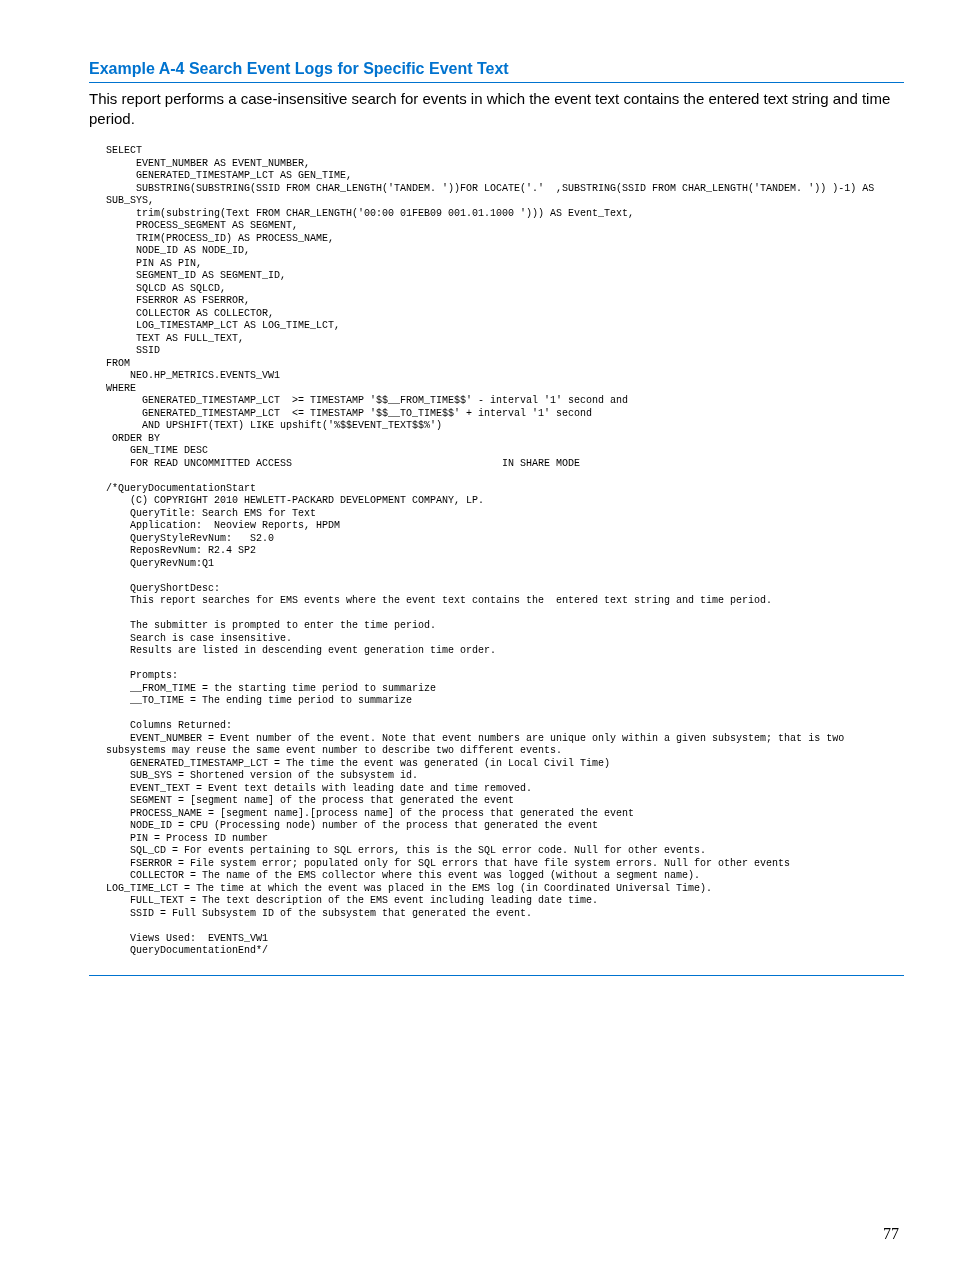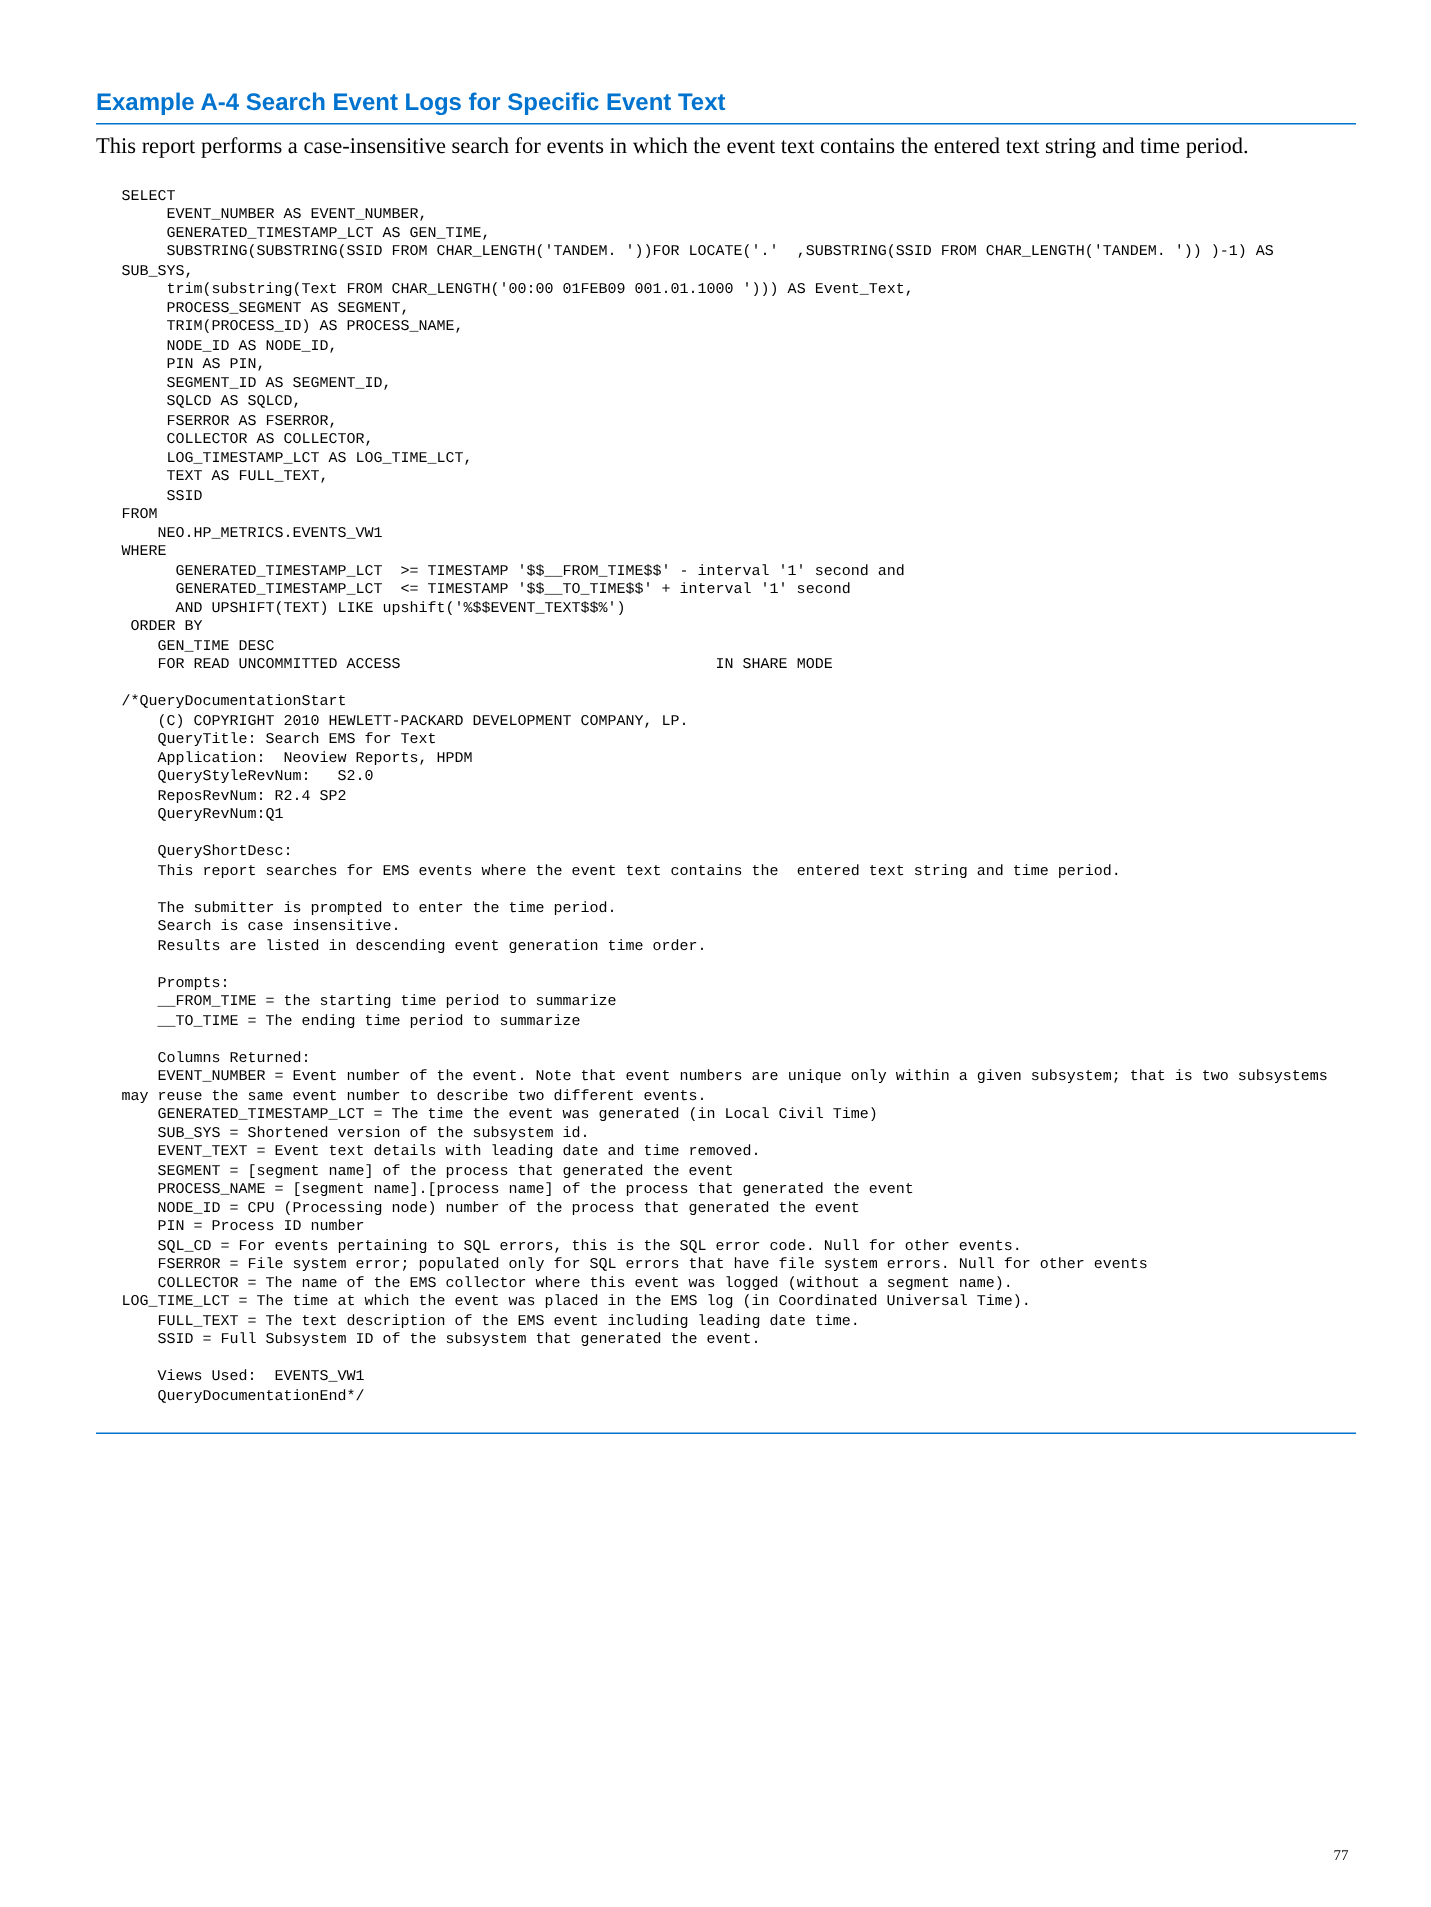--- a/index.html
+++ b/index.html
@@ -6,21 +6,21 @@
     margin: 0;
     padding: 0;
     background: #ffffff;
     width: 954px;
   }
   body {
     font-family: Georgia, 'Times New Roman', serif;
     color: #000;
   }
   .page {
-    padding: 60px 50px 40px 64px;
+    padding: 60px 50px 40px 89px;
     box-sizing: border-box;
     width: 954px;
     min-height: 1271px;
     position: relative;
   }
   .heading {
     color: #0073cf;
     font-family: Arial, Helvetica, sans-serif;
     font-weight: bold;
     font-size: 16px;
@@ -30,40 +30,40 @@
     border: none;
     border-top: 1.5px solid #0073cf;
     margin: 0 0 6px 0;
   }
   .rule-bottom {
     border: none;
     border-top: 1.5px solid #0073cf;
     margin: 4px 0 0 0;
   }
   .intro {
-    font-family: Liberation Serif, serif;
+    font-family: Liberation Sans, sans-serif;
     font-size: 15px;
     line-height: 1.3;
     margin: 0 0 2px 0;
   }
   pre.code {
     font-family: 'Courier New', Courier, monospace;
     font-size: 10px;
     line-height: 1.25;
     white-space: pre-wrap;
     word-wrap: break-word;
     margin: 17px;
     color: #000;
   }
   .page-number {
     position: absolute;
     bottom: 28px;
     right: 55px;
     font-family: Georgia, 'Times New Roman', serif;
-    font-size: 10px;
+    font-size: 16px;
     color: #000;
     text-align: right;
   }
 </style>
 </head>
 <body>
 
 <div class="page">
 
   <div class="heading">Example A-4 Search Event Logs for Specific Event Text</div>

